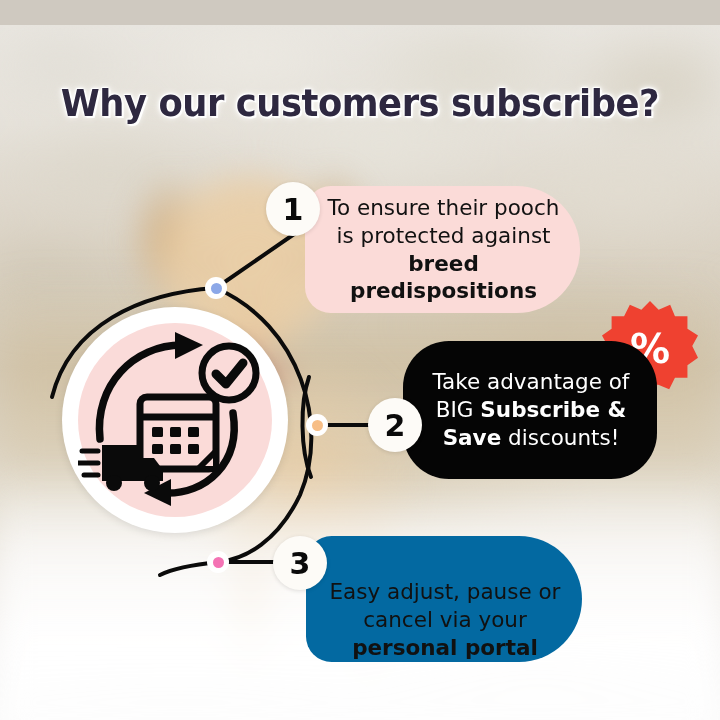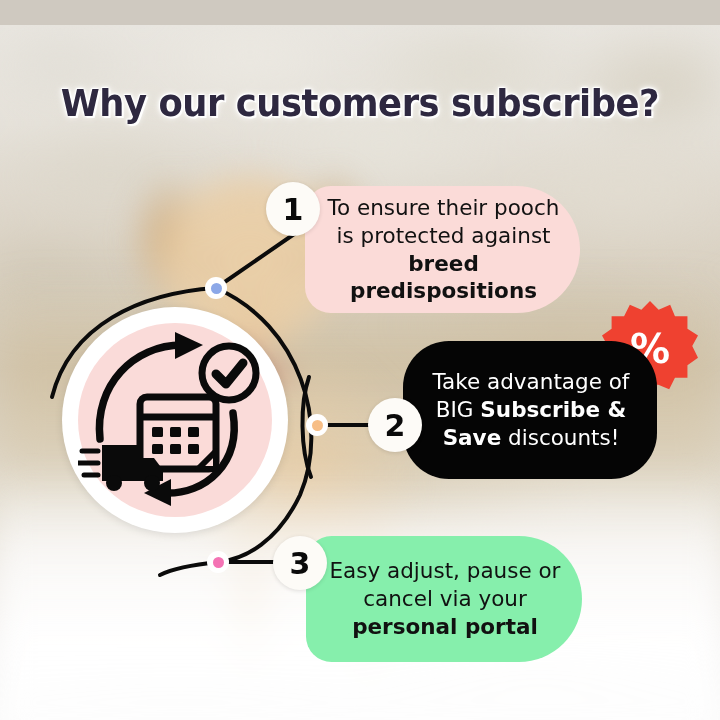--- a/index.html
+++ b/index.html
@@ -256,21 +256,21 @@
       <span>To ensure their pooch is protected against </span><b>breed predispositions</b>
     </span>
   </div>
 
   <div class="card" id="card-2" style="background: rgb(5, 5, 5); color: rgb(255, 255, 255);">
     <span class="ctext">
       <span>Take advantage of BIG </span><b>Subscribe &amp; Save</b><span> discounts!</span>
     </span>
   </div>
 
-  <div class="card" id="card-3" style="background: #86efac; color: rgb(17, 17, 17);">
+  <div class="card" id="card-3" style="background: #0369a1; color: rgb(17, 17, 17); align-items: flex-end;">
     <span class="ctext">
       <span>Easy adjust, pause or cancel via your </span><b>personal portal</b>
     </span>
   </div>
 
   <div class="numbubble" id="num-1">1</div>
   <div class="numbubble" id="num-2">2</div>
   <div class="numbubble" id="num-3">3</div>
 
   <div class="cdot" id="dot-1">

